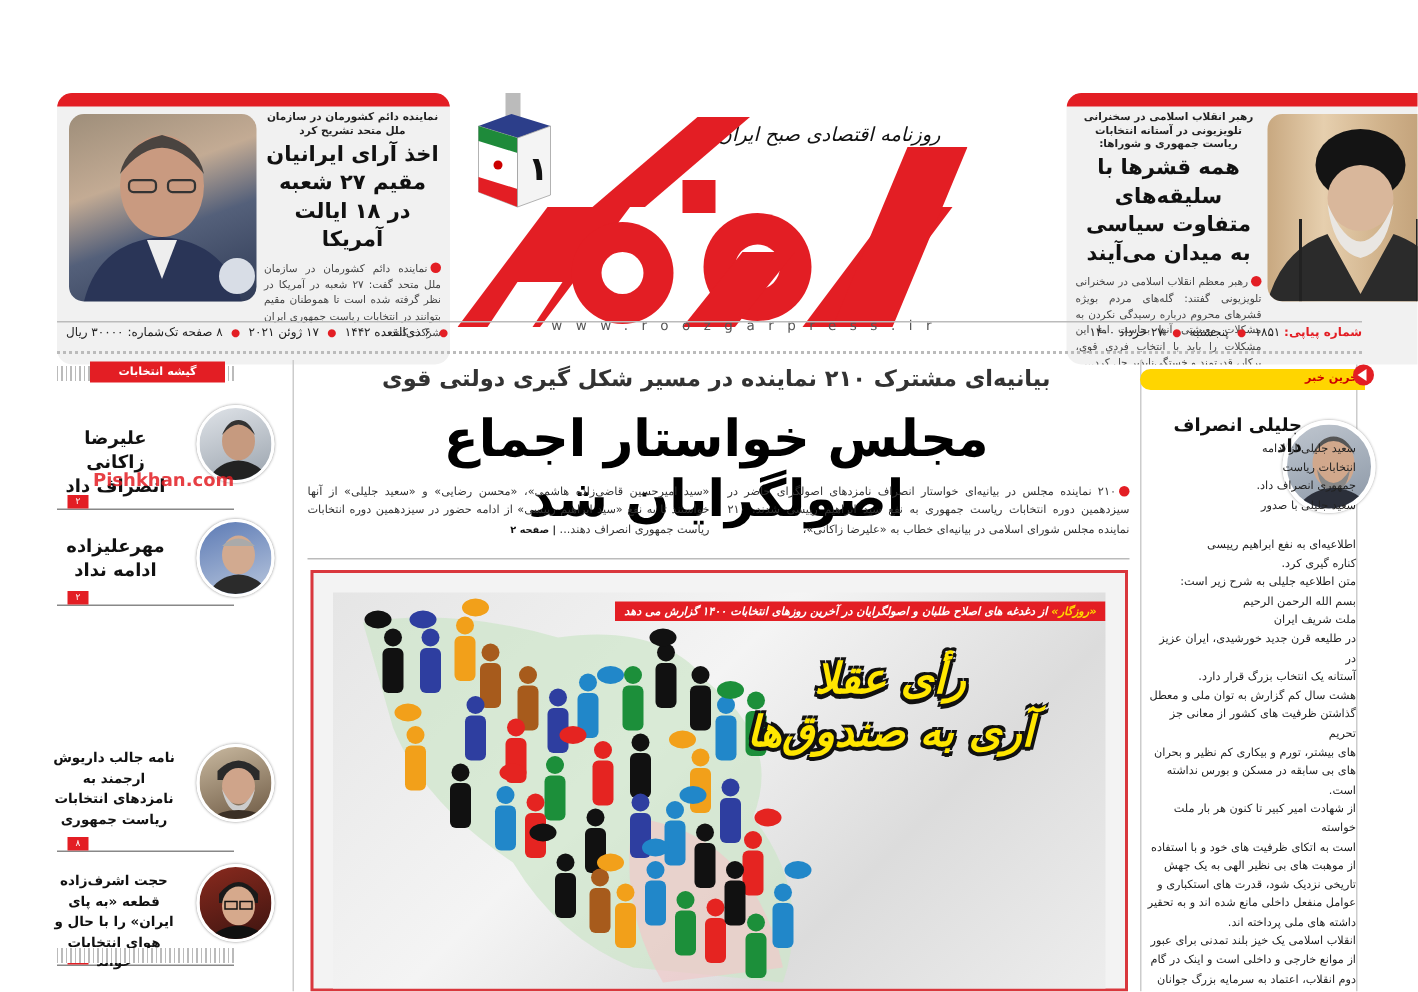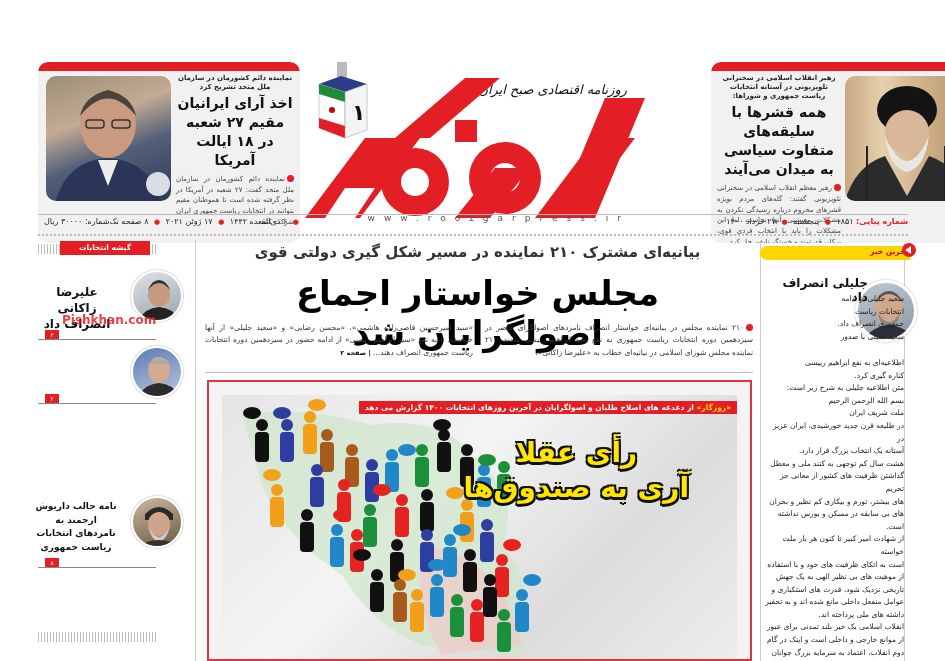--- a/index.html
+++ b/index.html
@@ -31,21 +31,21 @@
   .date-left { position: absolute; left: 6px; top: 2px; font-size: 8px; direction: rtl; color: #222; }
   .sep { color: #e31e24; font-size: 7px; margin: 0 3px; }
 
   
   .main-kicker { position: absolute; left: 200px; top: 243px; width: 555px; text-align: center; font-size: 15px; font-weight: bold; color: #333; direction: rtl; }
   .main-headline { position: absolute; left: 200px; top: 273px; width: 555px; text-align: center; font-size: 34px; font-weight: bold; color: #000; direction: rtl; letter-spacing: -1px; }
   .lead { position: absolute; top: 322px; direction: rtl; font-size: 7.5px; color: #333; line-height: 1.65; text-align: justify; }
 
   
   .feature { position: absolute; left: 207px; top: 380px; width: 545px; height: 281px; border: 2px solid #d9373d; background: #f3f3f3; }
-  .feature-inner { position: absolute; left: 13px; top: 13px; right: 13px; bottom: 0; background: linear-gradient(135deg,#e5e5e5,#f4f4f4 40%,#dcdcdc 70%,#ededed); overflow: hidden; }
+  .feature-inner { position: absolute; left: 13px; top: 13px; right: 13px; bottom: 0; background: linear-gradient(135deg,#e5e5e5,#f4f4f4 40%,#dcdcdc 70%,#ededed); overflow: hidden; font-style: italic; }
   .feature-caption { position: absolute; right: 0; top: 6px; background: #e31e24; color: #fff; font-size: 7.5px; font-weight: bold; padding: 2px 6px; direction: rtl; }
   .feature-caption .brand { color: #ffd800; }
   .feature-title { position: absolute; right: 48px; top: 40px; direction: rtl; text-align: center; font-size: 28px; font-weight: bold; color: #ffe600; line-height: 1.25;
      text-shadow: -2px -2px 0 #111, 2px -2px 0 #111, -2px 2px 0 #111, 2px 2px 0 #111, 0 3px 0 #111; }
 
   
   .right-col { position: absolute; left: 765px; top: 243px; width: 140px; height: 418px; border-right: 1px solid #ccc; }
   .latest-tab { position: absolute; left: -5px; top: 3px; width: 150px; height: 14px; background: #ffd500; border-radius: 7px 0 0 7px; }
   .latest-label { position: absolute; right: 2px; top: 1px; font-size: 7.5px; color: #c00; font-weight: bold; direction: rtl; }
   .latest-icon { position: absolute; right: -12px; top: 0; width: 14px; height: 14px; border-radius: 50%; background: #e31e24; }
@@ -378,21 +378,21 @@
     <div>سعید جلیلی با صدور</div>
   </div>
   <div class="right-text" style="top:114px; width:140px;">
     <div>اطلاعیه‌ای به نفع ابراهیم رییسی</div>
     <div>کناره گیری کرد.</div>
     <div>متن اطلاعیه جلیلی به شرح زیر است:</div>
     <div>بسم الله الرحمن الرحیم</div>
     <div>ملت شریف ایران</div>
     <div>در طلیعه قرن جدید خورشیدی، ایران عزیز در</div>
     <div>آستانه یک انتخاب بزرگ قرار دارد.</div>
-    <div>هشت سال کم توجهی به کنند ملی و معطل</div>
+    <div>هشت سال کم گزارش به توان ملی و معطل</div>
     <div>گذاشتن ظرفیت های کشور از معانی جز تحریم</div>
     <div>های بیشتر، تورم و بیکاری کم نظیر و بحران</div>
     <div>های بی سابقه در مسکن و بورس نداشته است.</div>
     <div>از شهادت امیر کبیر تا کنون هر بار ملت خواسته</div>
     <div>است به اتکای ظرفیت های خود و با استفاده</div>
     <div>از موهبت های بی نظیر الهی به یک جهش</div>
     <div>تاریخی نزدیک شود، قدرت های استکباری و</div>
     <div>عوامل منفعل داخلی مانع شده اند و به تحقیر</div>
     <div>داشته های ملی پرداخته اند.</div>
     <div>انقلاب اسلامی یک خیز بلند تمدنی برای عبور</div>
@@ -412,20 +412,21 @@
       <svg width="52" height="52" viewBox="0 0 52 52">
           <ellipse cx="26" cy="22" rx="11" ry="13" fill="#c69a7f"></ellipse>
           <path d="M15 18 Q26 4 37 18 Q33 8 26 8 Q19 8 15 18Z" fill="#333"></path>
           <path d="M4 52 Q10 36 26 35 Q42 36 48 52Z" fill="#222"></path>
         </svg>
     </div>
     <div class="pagebadge">۲</div>
   </div>
 
   <div class="left-item" style="top:96px; height:64px;">
+    <div class="ttl" style="top:16px; width:82px; font-size:12px; line-height:1.35;">مهرعلیزاده ادامه نداد</div>
     <div class="pic" style="top:6px; background:linear-gradient(160deg,#5d7bb5,#b8c6dd);">
       <svg width="52" height="52" viewBox="0 0 52 52">
           <ellipse cx="26" cy="22" rx="11" ry="13" fill="#d2aa90"></ellipse>
           <path d="M15 16 Q26 6 37 16" fill="#aaa"></path>
           <path d="M4 52 Q10 36 26 35 Q42 36 48 52Z" fill="#2b2b2b"></path>
         </svg>
     </div>
     <div class="pagebadge">۲</div>
   </div>
 
@@ -436,15 +437,28 @@
       <svg width="52" height="52" viewBox="0 0 52 52">
           <path d="M12 16 Q26 2 40 16 L40 22 L12 22Z" fill="#2a2a2a"></path>
           <ellipse cx="26" cy="26" rx="11" ry="12" fill="#cfa48a"></ellipse>
           <path d="M15 28 Q26 50 37 28 Q34 42 26 44 Q18 42 15 28Z" fill="#ccc"></path>
           <path d="M4 52 Q10 42 26 42 Q42 42 48 52Z" fill="#3b3026"></path>
         </svg>
     </div>
     <div class="pagebadge">۸</div>
   </div>
 
+  <div class="left-item" style="top:324px; height:76px;">
+    <div class="ttl" style="top:14px; width:84px; font-size:9px; line-height:1.5;">حجت اشرف‌زاده قطعه «به پای ایران» را با حال و هوای انتخابات خواند</div>
+    <div class="pic" style="top:8px; background:linear-gradient(160deg,#8a2a1e,#3c1410);">
+      <svg width="52" height="52" viewBox="0 0 52 52">
+          <path d="M13 18 Q26 2 39 18 L39 24 L13 24Z" fill="#1a1a1a"></path>
+          <ellipse cx="26" cy="26" rx="11" ry="13" fill="#d6a98c"></ellipse>
+          <rect x="17" y="23" width="8" height="5" fill="none" stroke="#111"></rect>
+          <rect x="27" y="23" width="8" height="5" fill="none" stroke="#111"></rect>
+          <path d="M4 52 Q10 40 26 39 Q42 40 48 52Z" fill="#111"></path>
+        </svg>
+    </div>
+    <div class="pagebadge">۸</div>
+  </div>
 </div>
 <div class="left-footer"></div>
 <div class="watermark">Pishkhan.com</div>
 
 </body></html>

